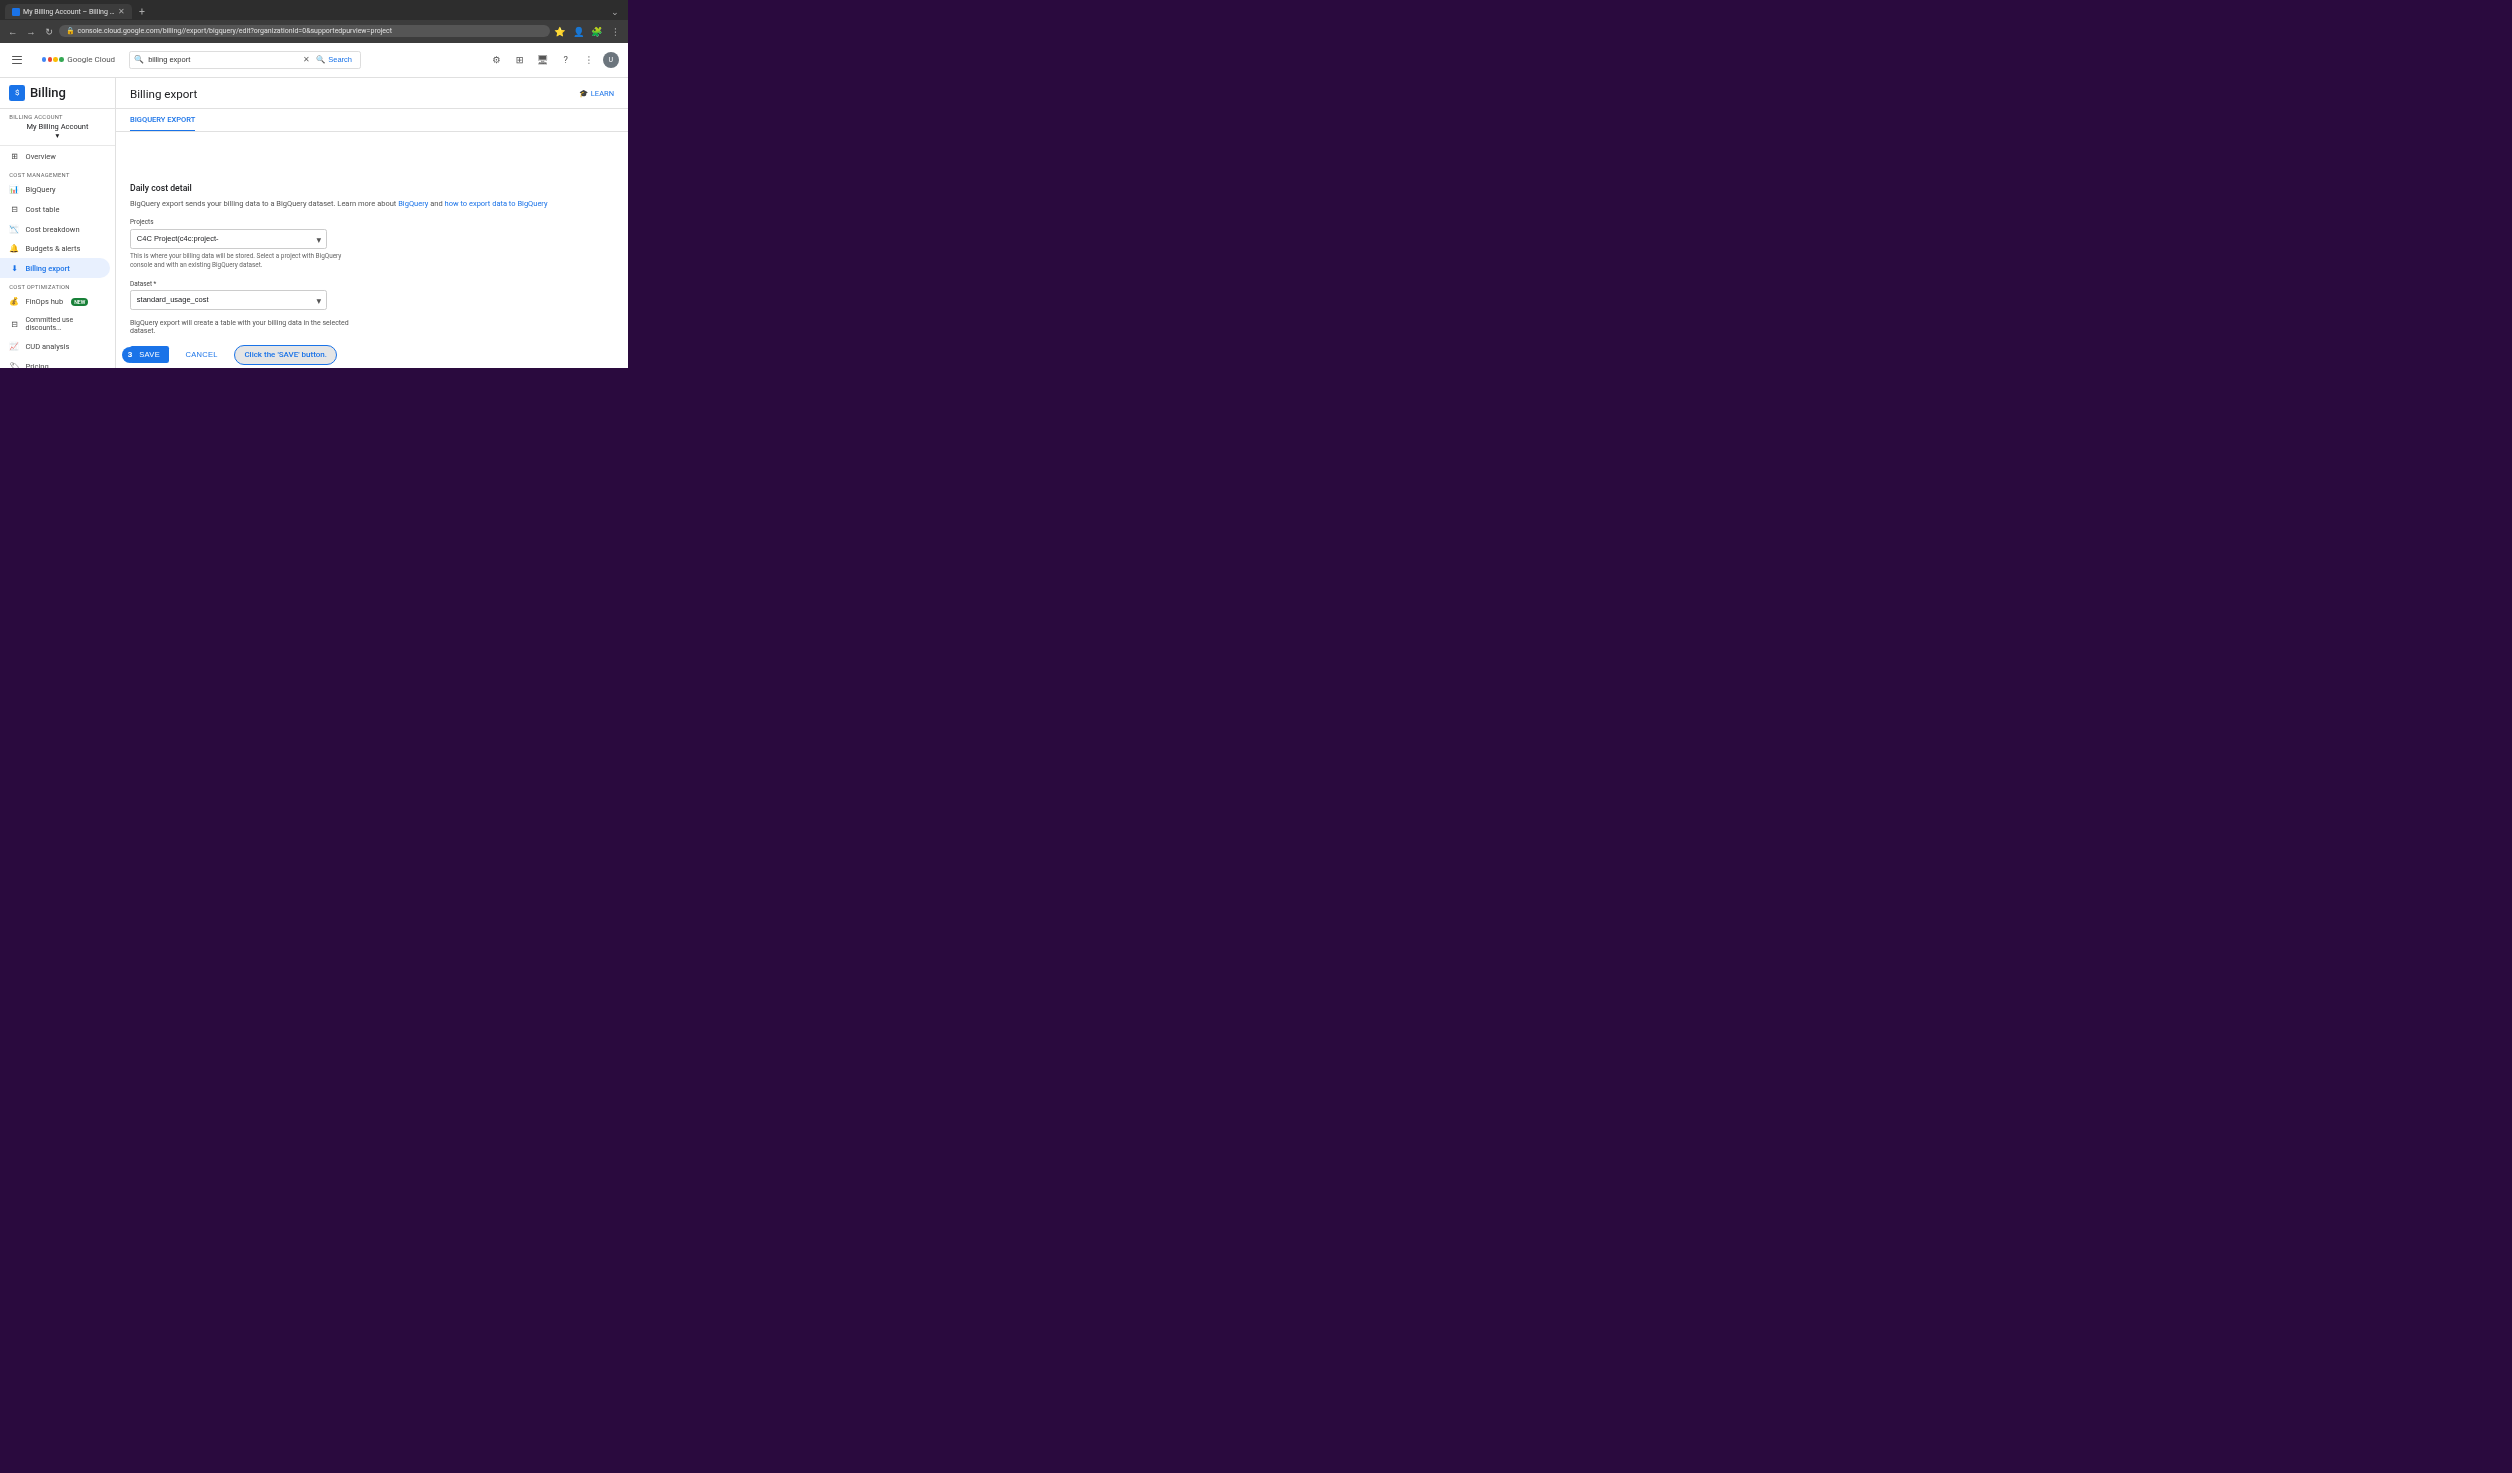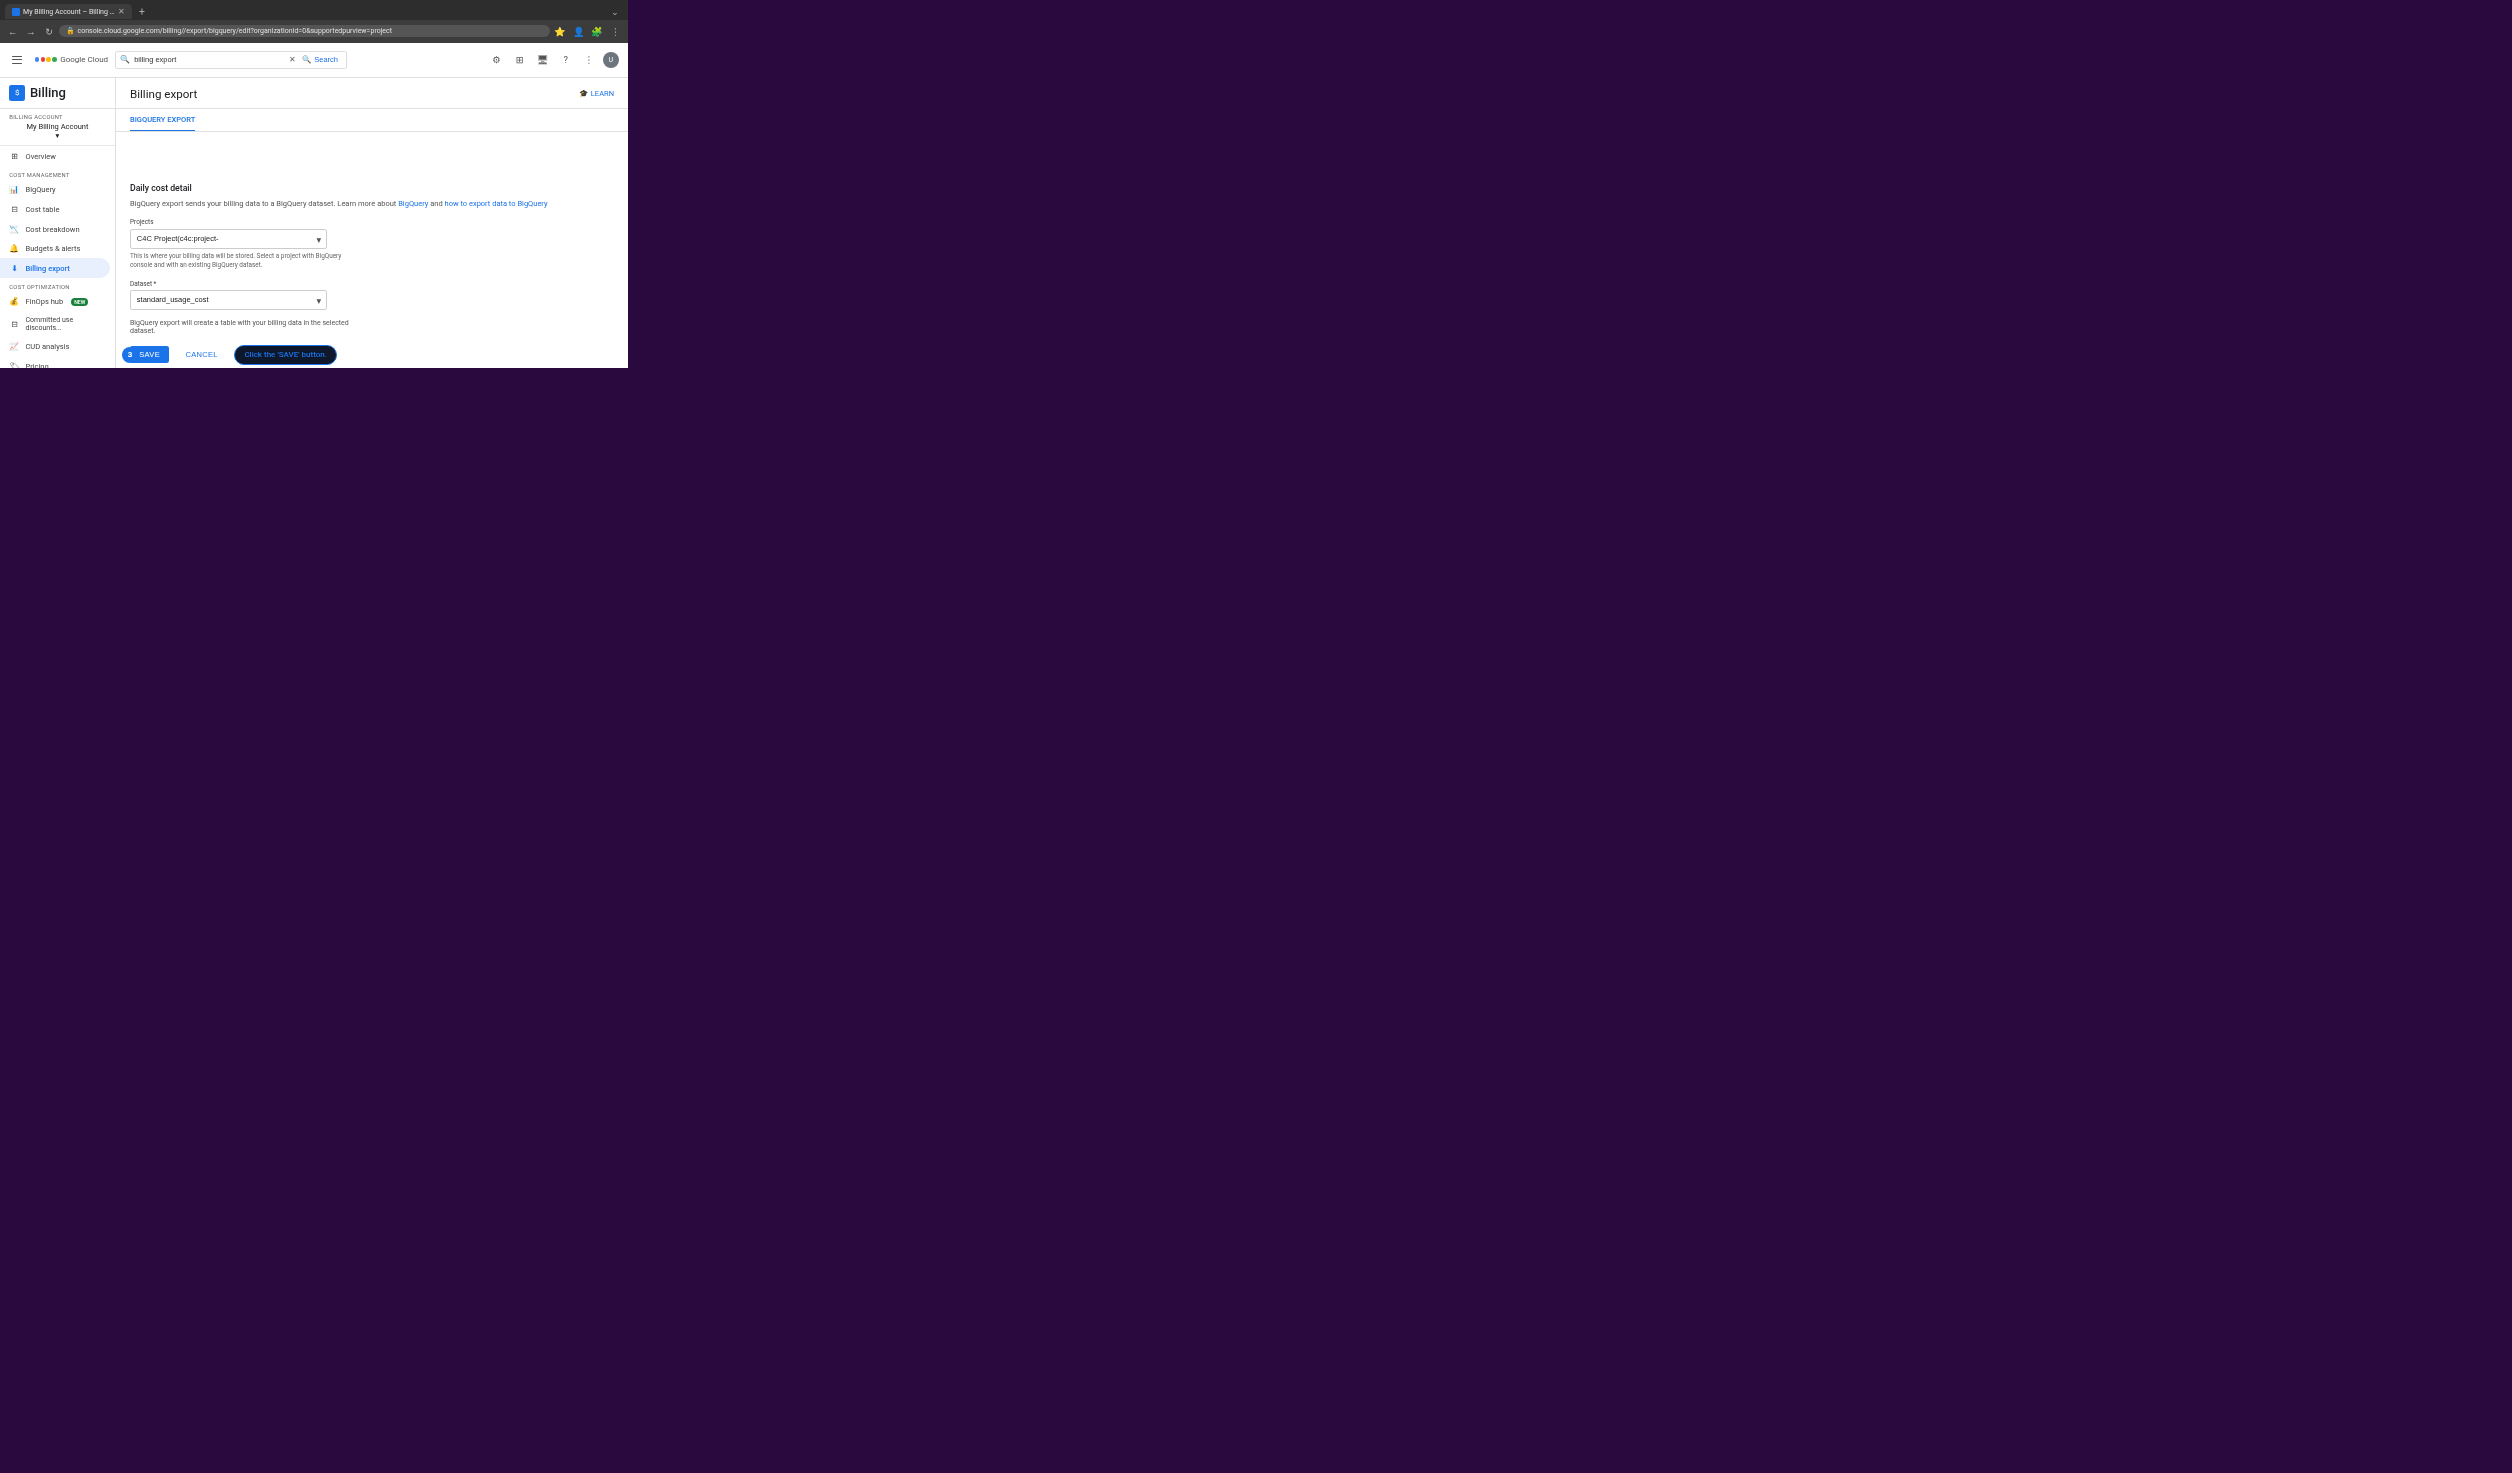--- a/index.html
+++ b/index.html
@@ -116,21 +116,21 @@
       height: calc(368px - 43px);
       background: #f8f9fa;
     }
     .app-header {
       background: #fff;
       display: flex;
       align-items: center;
       padding: 0 9.3px;
       height: 35px;
       border-bottom: 0.6px solid #e0e0e0;
-      gap: 7px;
+      gap: 14px;
       flex-shrink: 0;
     }
     .hamburger-btn {
       width: 18.5px;
       height: 18.5px;
       display: flex;
       flex-direction: column;
       justify-content: center;
       gap: 2.3px;
       cursor: pointer;
@@ -480,21 +480,21 @@
       align-items: center;
       justify-content: center;
       left: -8px;
       top: 50%;
       transform: translateY(-50%);
       z-index: 10;
     }
 
     
     .tooltip-bubble {
-      background: #0f172a;
+      background: #e5e5e5;
       border: 1.2px solid #1a73e8;
       border-radius: 11.6px;
       padding: 4.6px 9.3px;
       font-size: 8px;
       color: #1a73e8;
       font-weight: 500;
       white-space: nowrap;
     }
   </style>
 </head>

